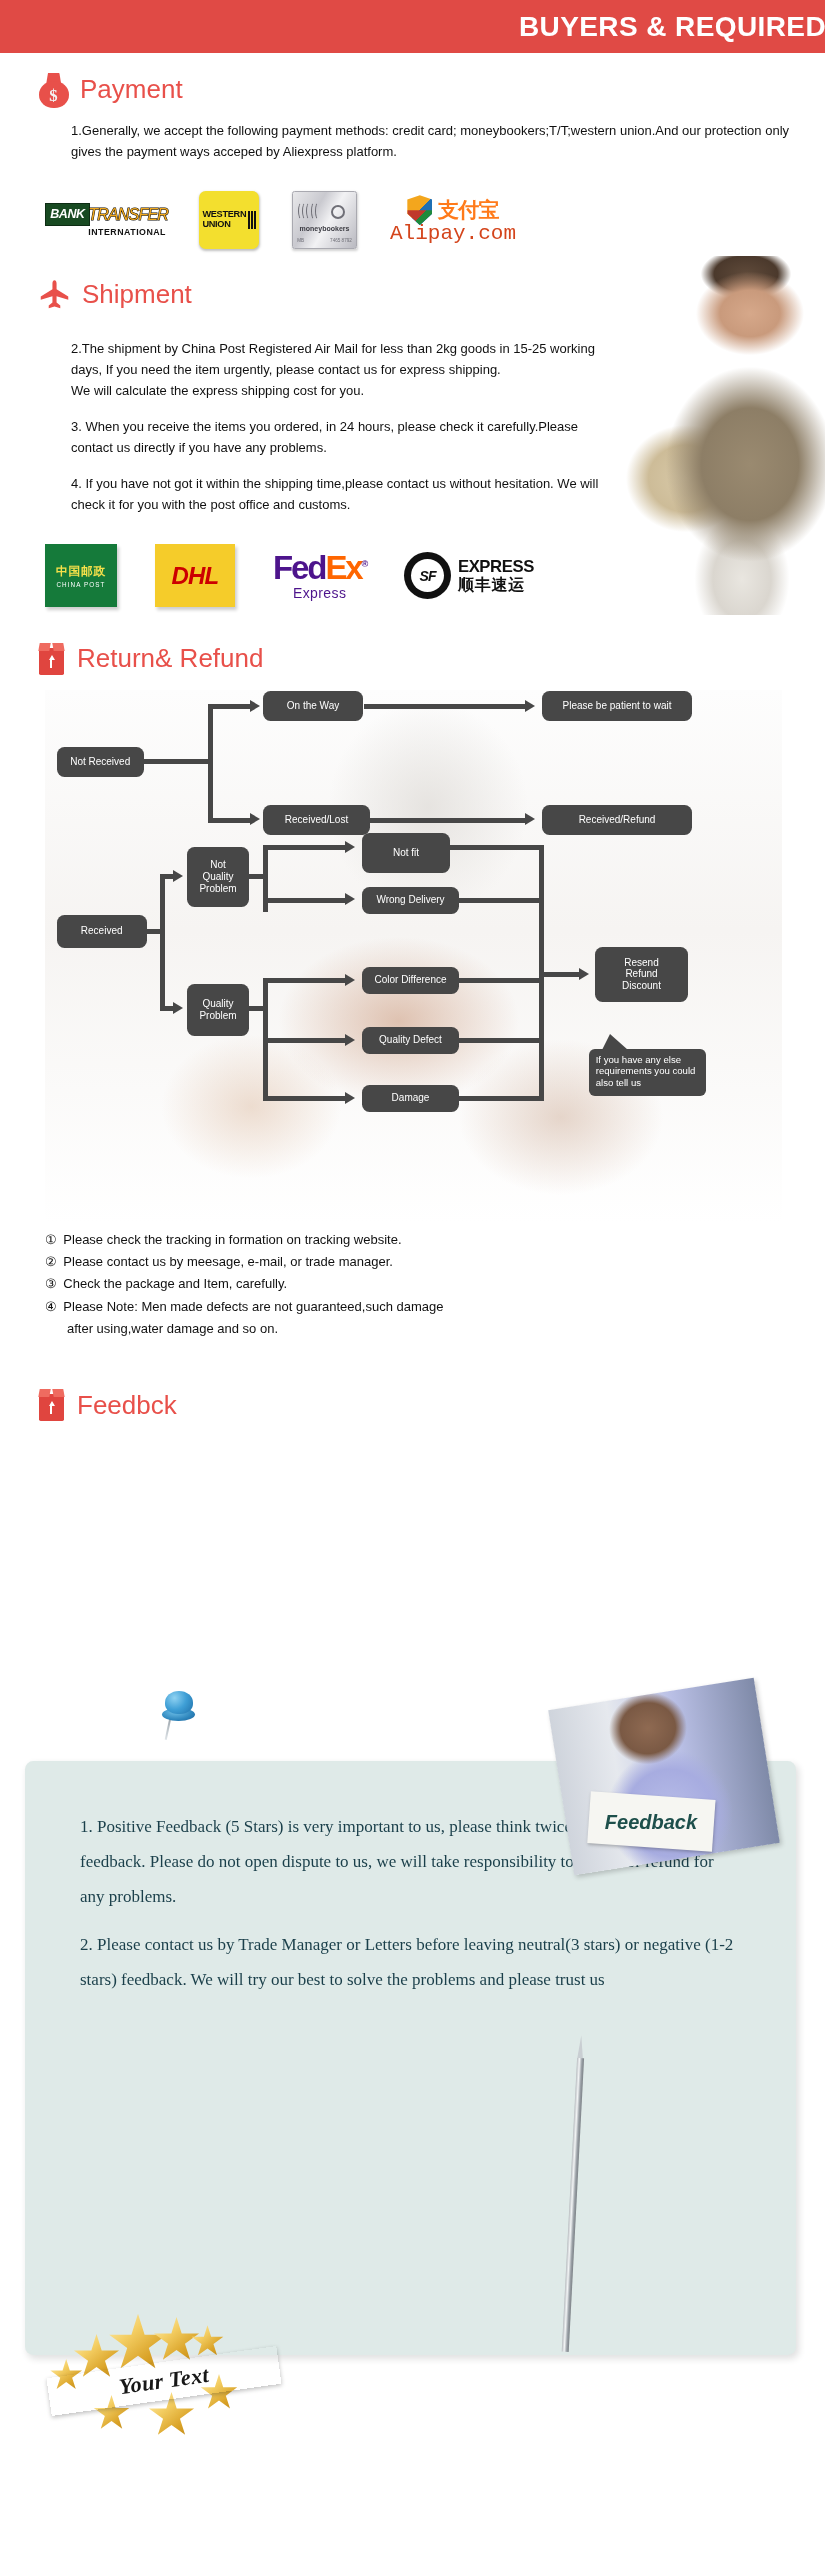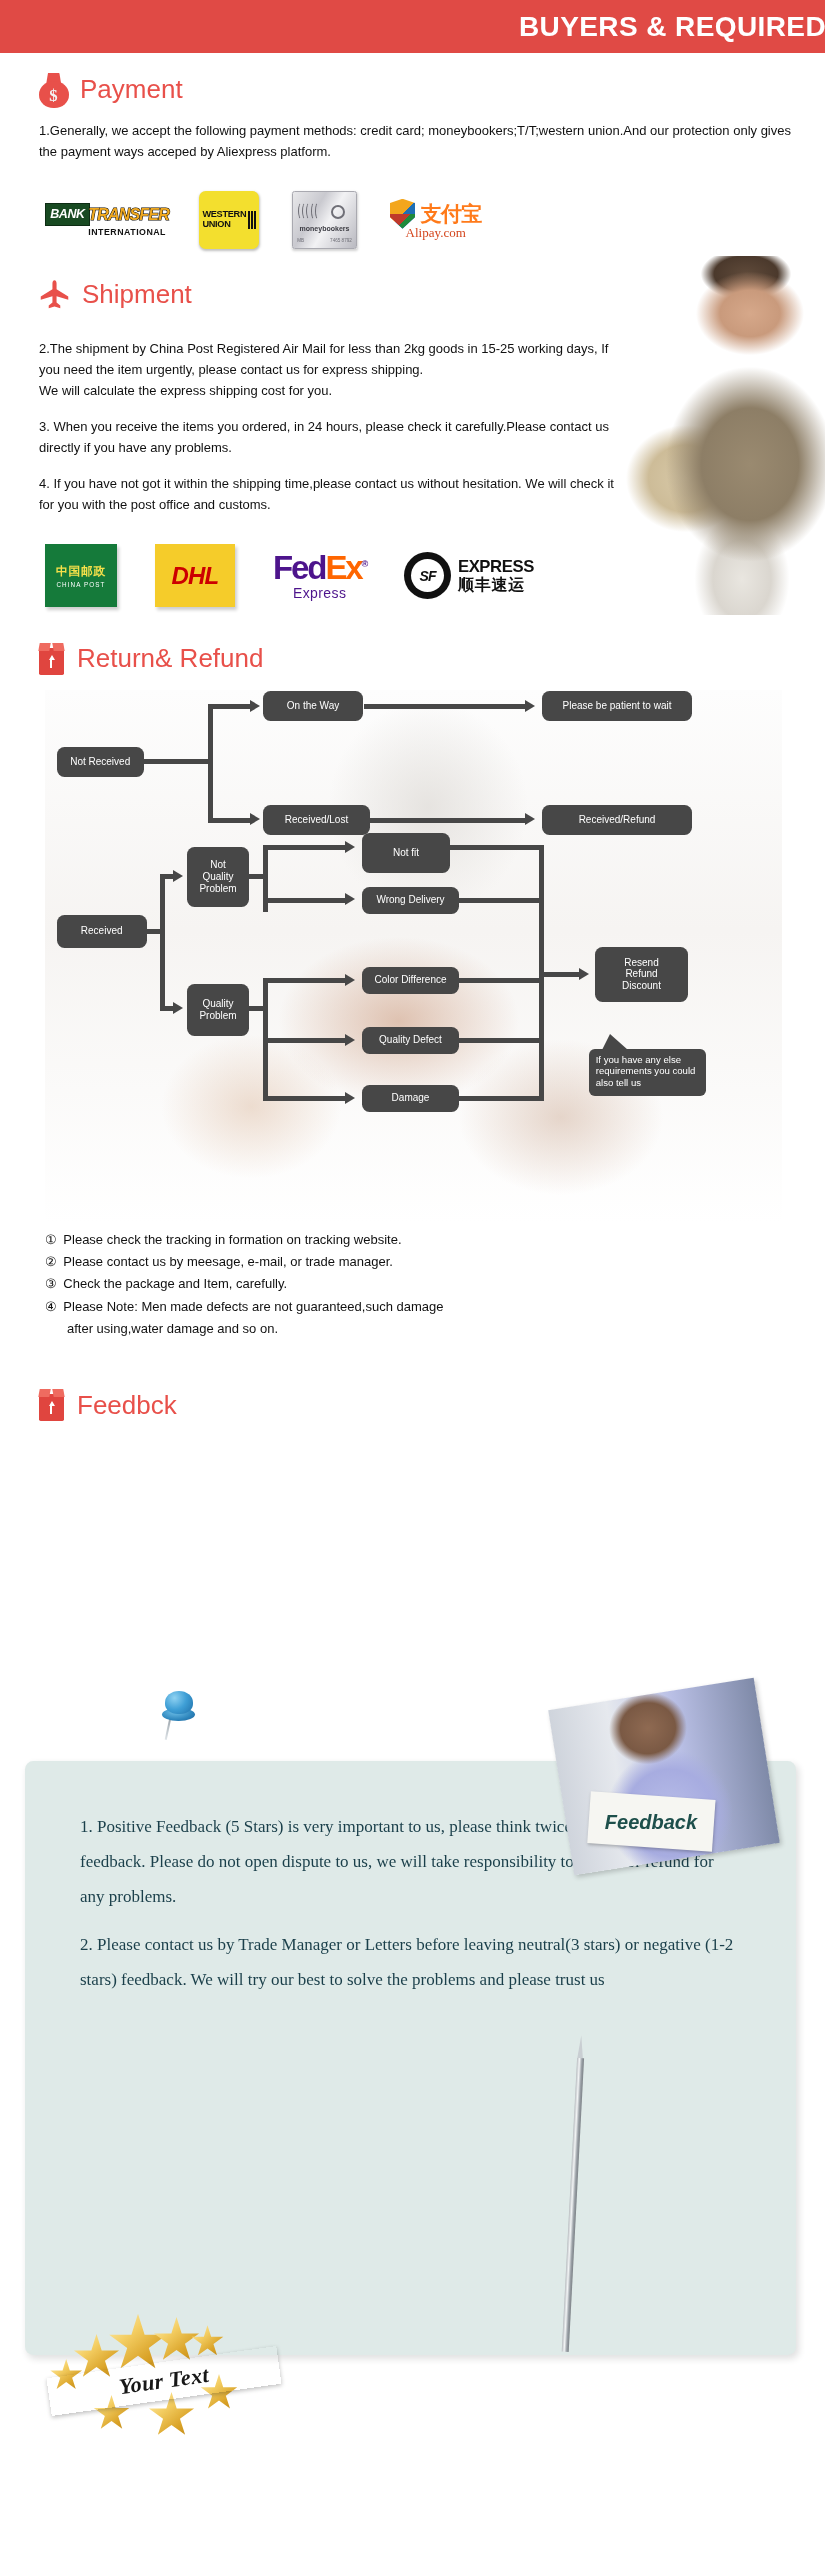--- a/index.html
+++ b/index.html
@@ -91,20 +91,21 @@
 
   
   .para {
     font-size: 13px;
     line-height: 1.62;
     color: #111;
     padding-left: 39px;
     padding-right: 33px;
     position: relative;
     z-index: 3;
+    margin-left: 32px;
   }
   .para p { margin-bottom: 0; }
   .gap { height: 15px; }
 
   
   .logo-row {
     display: flex;
     align-items: center;
     padding-left: 45px;
     gap: 33px;
@@ -112,21 +113,21 @@
 
   
   .lg-bank { width: 121px; }
   .lg-bank .top { display: flex; align-items: stretch; height: 23px; }
   .lg-bank .bank-box {
     background: #184a22; color: #fff; font-size: 12.5px; font-weight: bold;
     font-style: italic; display: flex; align-items: center; padding: 0 4.2px;
     letter-spacing: -0.4px; border: 0.8px solid #0d2c14;
   }
   .lg-bank .transfer {
-    color: #f0a81e; font-size: 16px; font-weight: bold; font-style: italic;
+    color: #f0a81e; font-size: 16px; font-weight: normal; font-style: italic;
     letter-spacing: -0.8px; margin-left: -1.7px; line-height: 23px;
     -webkit-text-stroke: 1px #000;
     paint-order: stroke fill;
   }
   .lg-bank .intl {
     text-align: right; font-size: 8.8px; font-weight: bold;
     letter-spacing: 0.5px; color: #111; margin-top: 1.7px;
   }
 
   
@@ -184,21 +185,21 @@
   .lg-alipay .shield::after {
     content:""; position:absolute; left:0; top:50%; width:100%; height:50%;
     background: linear-gradient(135deg,#c0392b 0 50%, #1f8a3b 50% 100%);
     clip-path: polygon(50% 0, 100% 0, 100% 24%, 50% 100%, 0 24%, 0 0);
   }
   .lg-alipay .zfb {
     font-size: 21px; color: #ff7a1a; font-weight: bold;
     font-family: "DejaVu Sans", sans-serif; letter-spacing: -0.8px;
   }
   .lg-alipay .dotcom {
-    font-size: 13px; color: #d4451c; font-family: Liberation Serif, serif;
+    font-size: 21px; color: #d4451c; font-family: Liberation Mono, monospace;
     margin-top: -3.3px;
   }
 
   
   .lg-chinapost {
     width: 72px; height: 63px; background: #157a3a;
     display: flex; flex-direction: column; align-items: center;
     justify-content: center; box-shadow: 1.7px 2.5px 3.3px rgba(0,0,0,0.2);
   }
   .lg-chinapost .cn {

